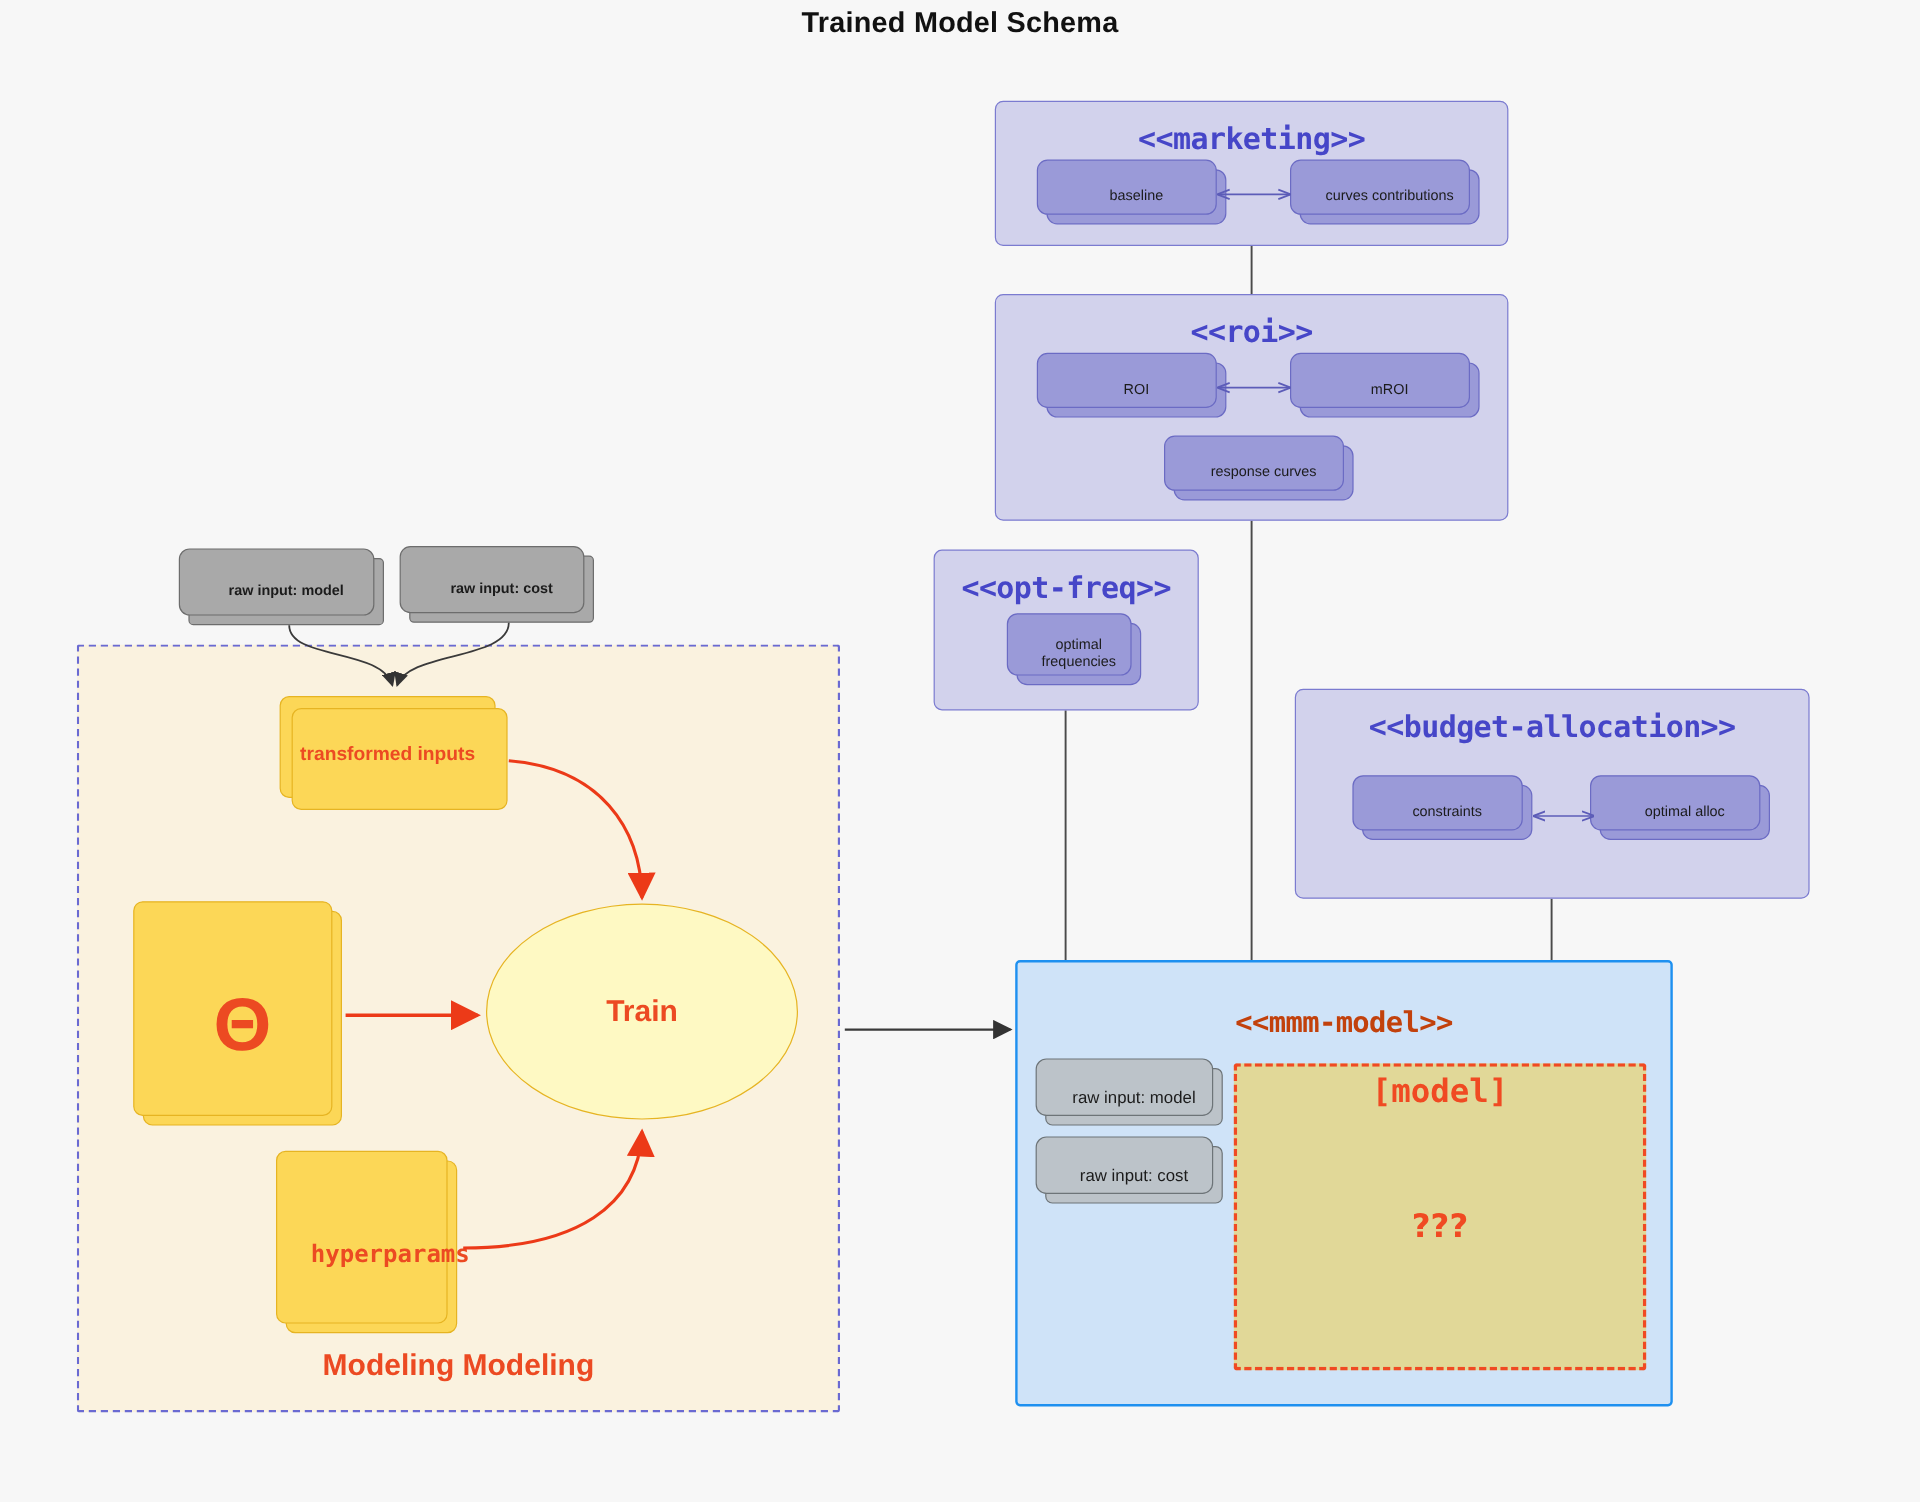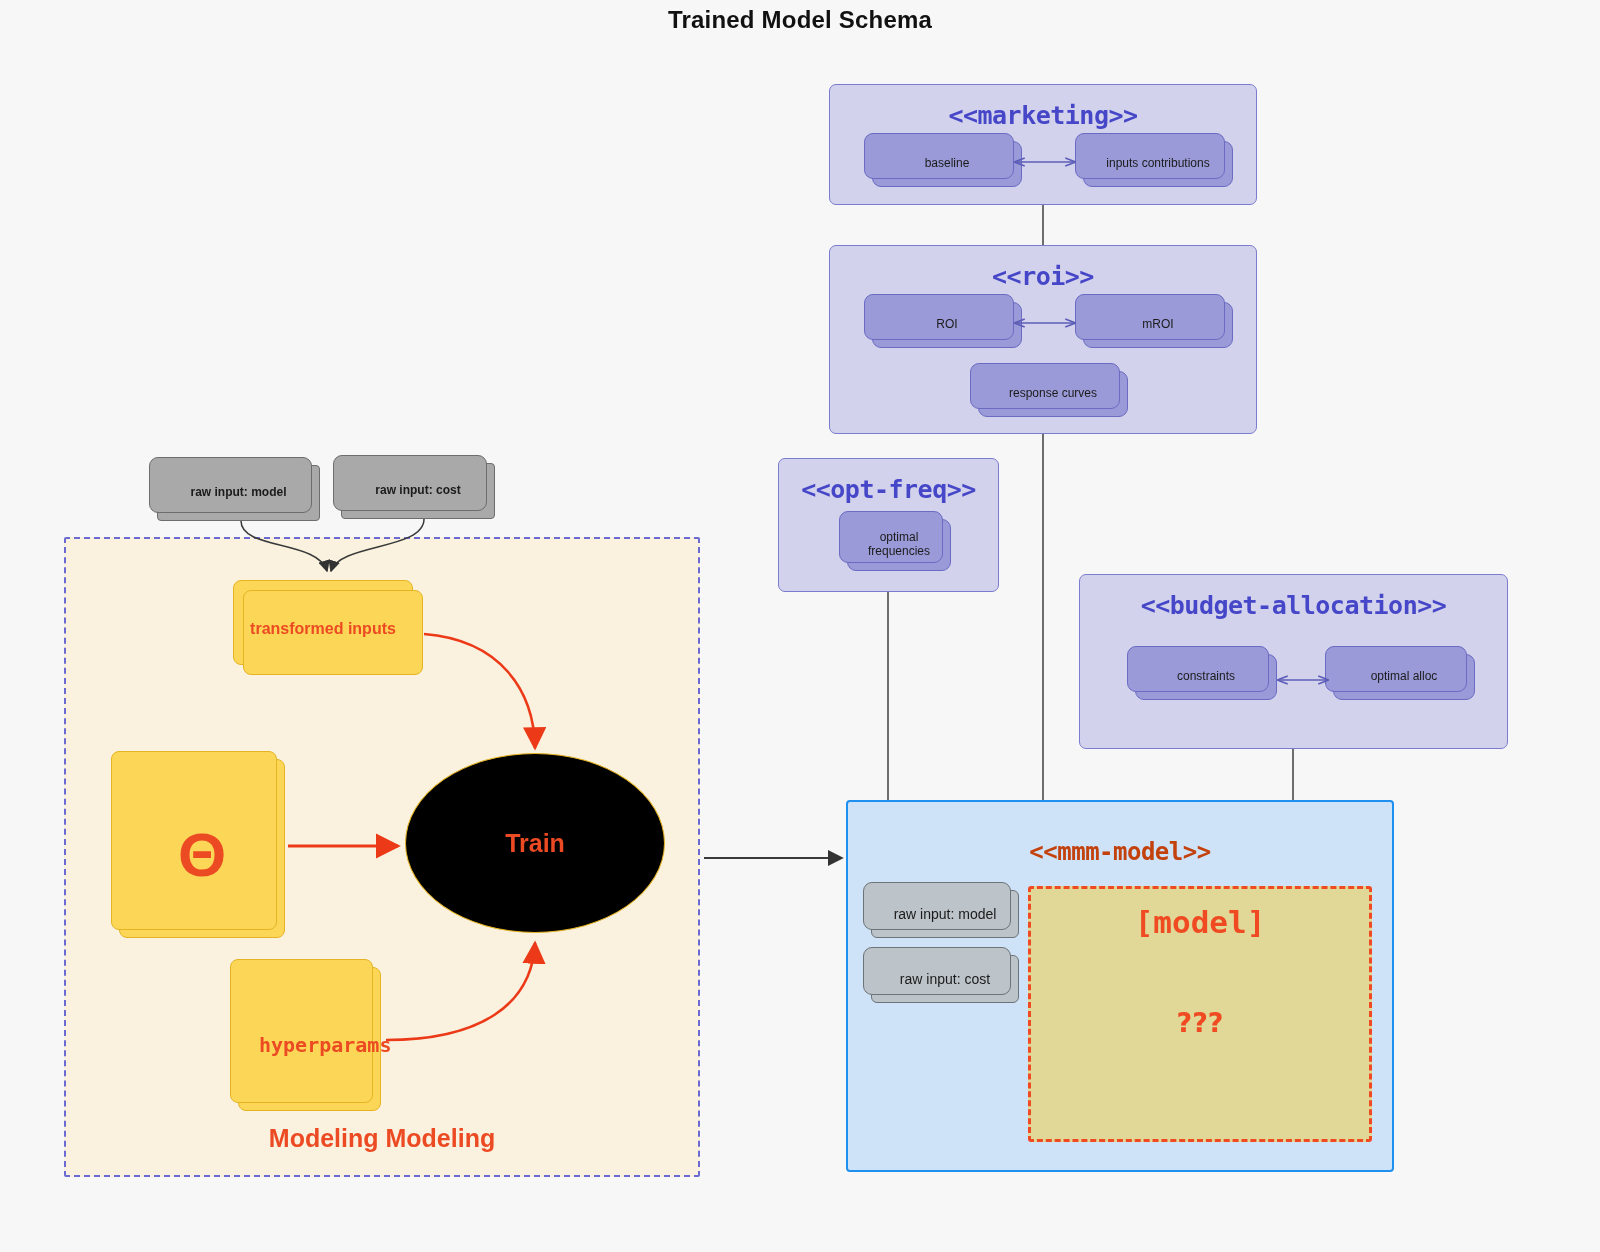--- a/index.html
+++ b/index.html
@@ -113,21 +113,21 @@
     font-family: "DejaVu Sans Mono", monospace;
     font-size: 20px; text-align: left; padding-left: 20px;
   }
   .ynode .lbl.theta {
     font-size: 62px; font-weight: bold; line-height: 1;
   }
 
   
   .ellipse {
     position: absolute;
-    background: #000000;
+    background: #fef9c3;
     border: 1.8px solid #e6b422;
     border-radius: 50%;
     display: flex; align-items: center; justify-content: center;
     font-size: 25px; font-weight: bold; color: #ec4a22;
     z-index: 3;
   }
 
   
   .mmm {
     position: absolute;
@@ -145,24 +145,24 @@
     letter-spacing: -0.5px;
   }
   .model-slot {
     position: absolute;
     background: #e1d898;
     border: 3px dashed #f04a22;
     border-radius: 3px;
     z-index: 4;
   }
   .model-slot .m1 {
-    position: absolute; left: 0; top: 15px; width: 100%;
+    position: absolute; left: 0; top: 5px; width: 100%;
     text-align: center;
     font-family: "DejaVu Sans Mono", monospace;
-    font-weight: bold; font-size: 31px; color: #f04a22;
+    font-weight: bold; font-size: 27px; color: #f04a22;
   }
   .model-slot .m2 {
     position: absolute; left: 0; top: 118px; width: 100%;
     text-align: center;
     font-family: "DejaVu Sans", sans-serif;
     font-weight: bold; font-size: 27px; color: #f04a22;
   }
 </style>
 </head>
 <body>
@@ -198,21 +198,21 @@
 
     <line x1="1293" y1="749" x2="1293" y2="802" stroke="#4a4a4a" stroke-width="1.6"></line>
   </svg>
 
   <div class="pkg" style="left:829px; top:84px; width:428px; height:121px;">
     <div class="pkg-title">&lt;&lt;marketing&gt;&gt;</div>
     <div class="node" style="left:42px; top:56px; width:150px; height:46px;">
       <span>baseline</span>
     </div>
     <div class="node" style="left:253px; top:56px; width:150px; height:46px;">
-      <span>inputs contributions</span>
+      <span>curves contributions</span>
     </div>
   </div>
 
   <div class="pkg" style="left:778px; top:458px; width:221px; height:134px;">
     <div class="pkg-title">&lt;&lt;opt-freq&gt;&gt;</div>
     <div class="node" style="left:68px; top:60px; width:104px; height:52px; white-space:pre-line;">
       <span>optimal
 frequencies</span>
     </div>
   </div>

